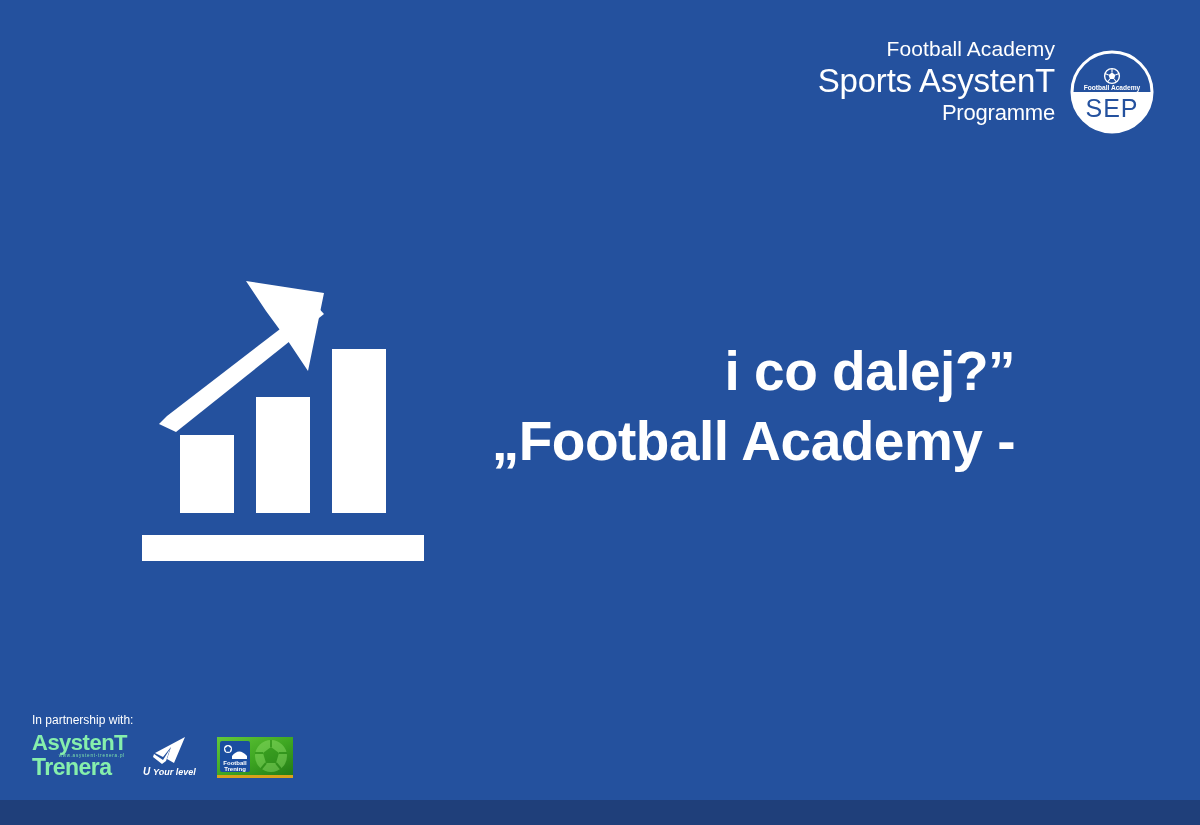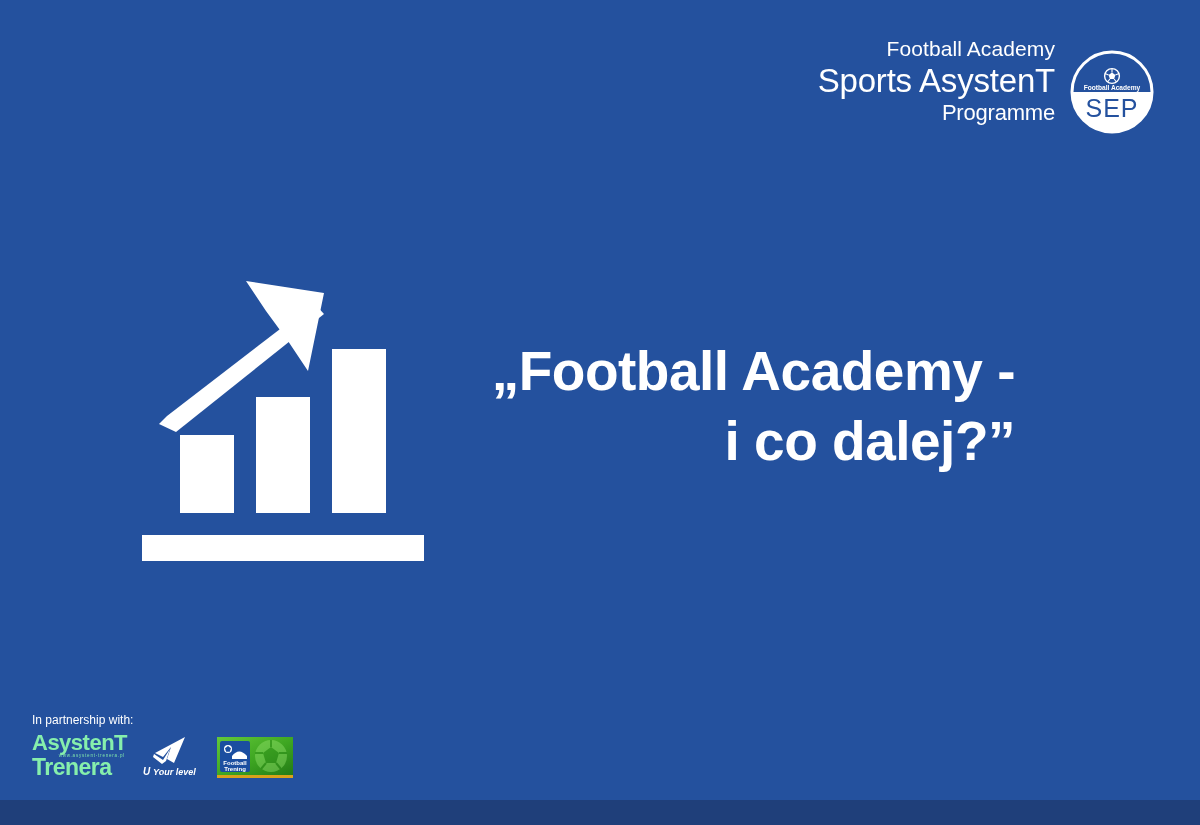--- a/index.html
+++ b/index.html
@@ -195,22 +195,22 @@
       <rect x="4" y="260" width="282" height="26" fill="#ffffff"></rect>
 
       <g>
         <polygon points="21,149 29,141 176,28 186,39 38,157" fill="#ffffff"></polygon>
         <polygon points="108,6 186,18 170,96 150,66 128,36" fill="#ffffff"></polygon>
       </g>
     </svg>
   </div>
 
   <div class="main-title">
+    <span class="tline">i co dalej?”</span>
     <span class="tline">„Football Academy -</span>
-    <span class="tline">i co dalej?”</span>
   </div>
 
   <div class="partners">
     <div class="partners-label">In partnership with:</div>
 
     <div class="partner-row">
 
       <div class="logo-asystent">
         <span class="l1">AsystenT</span>
         <span class="lurl">www.asystent-trenera.pl</span>

